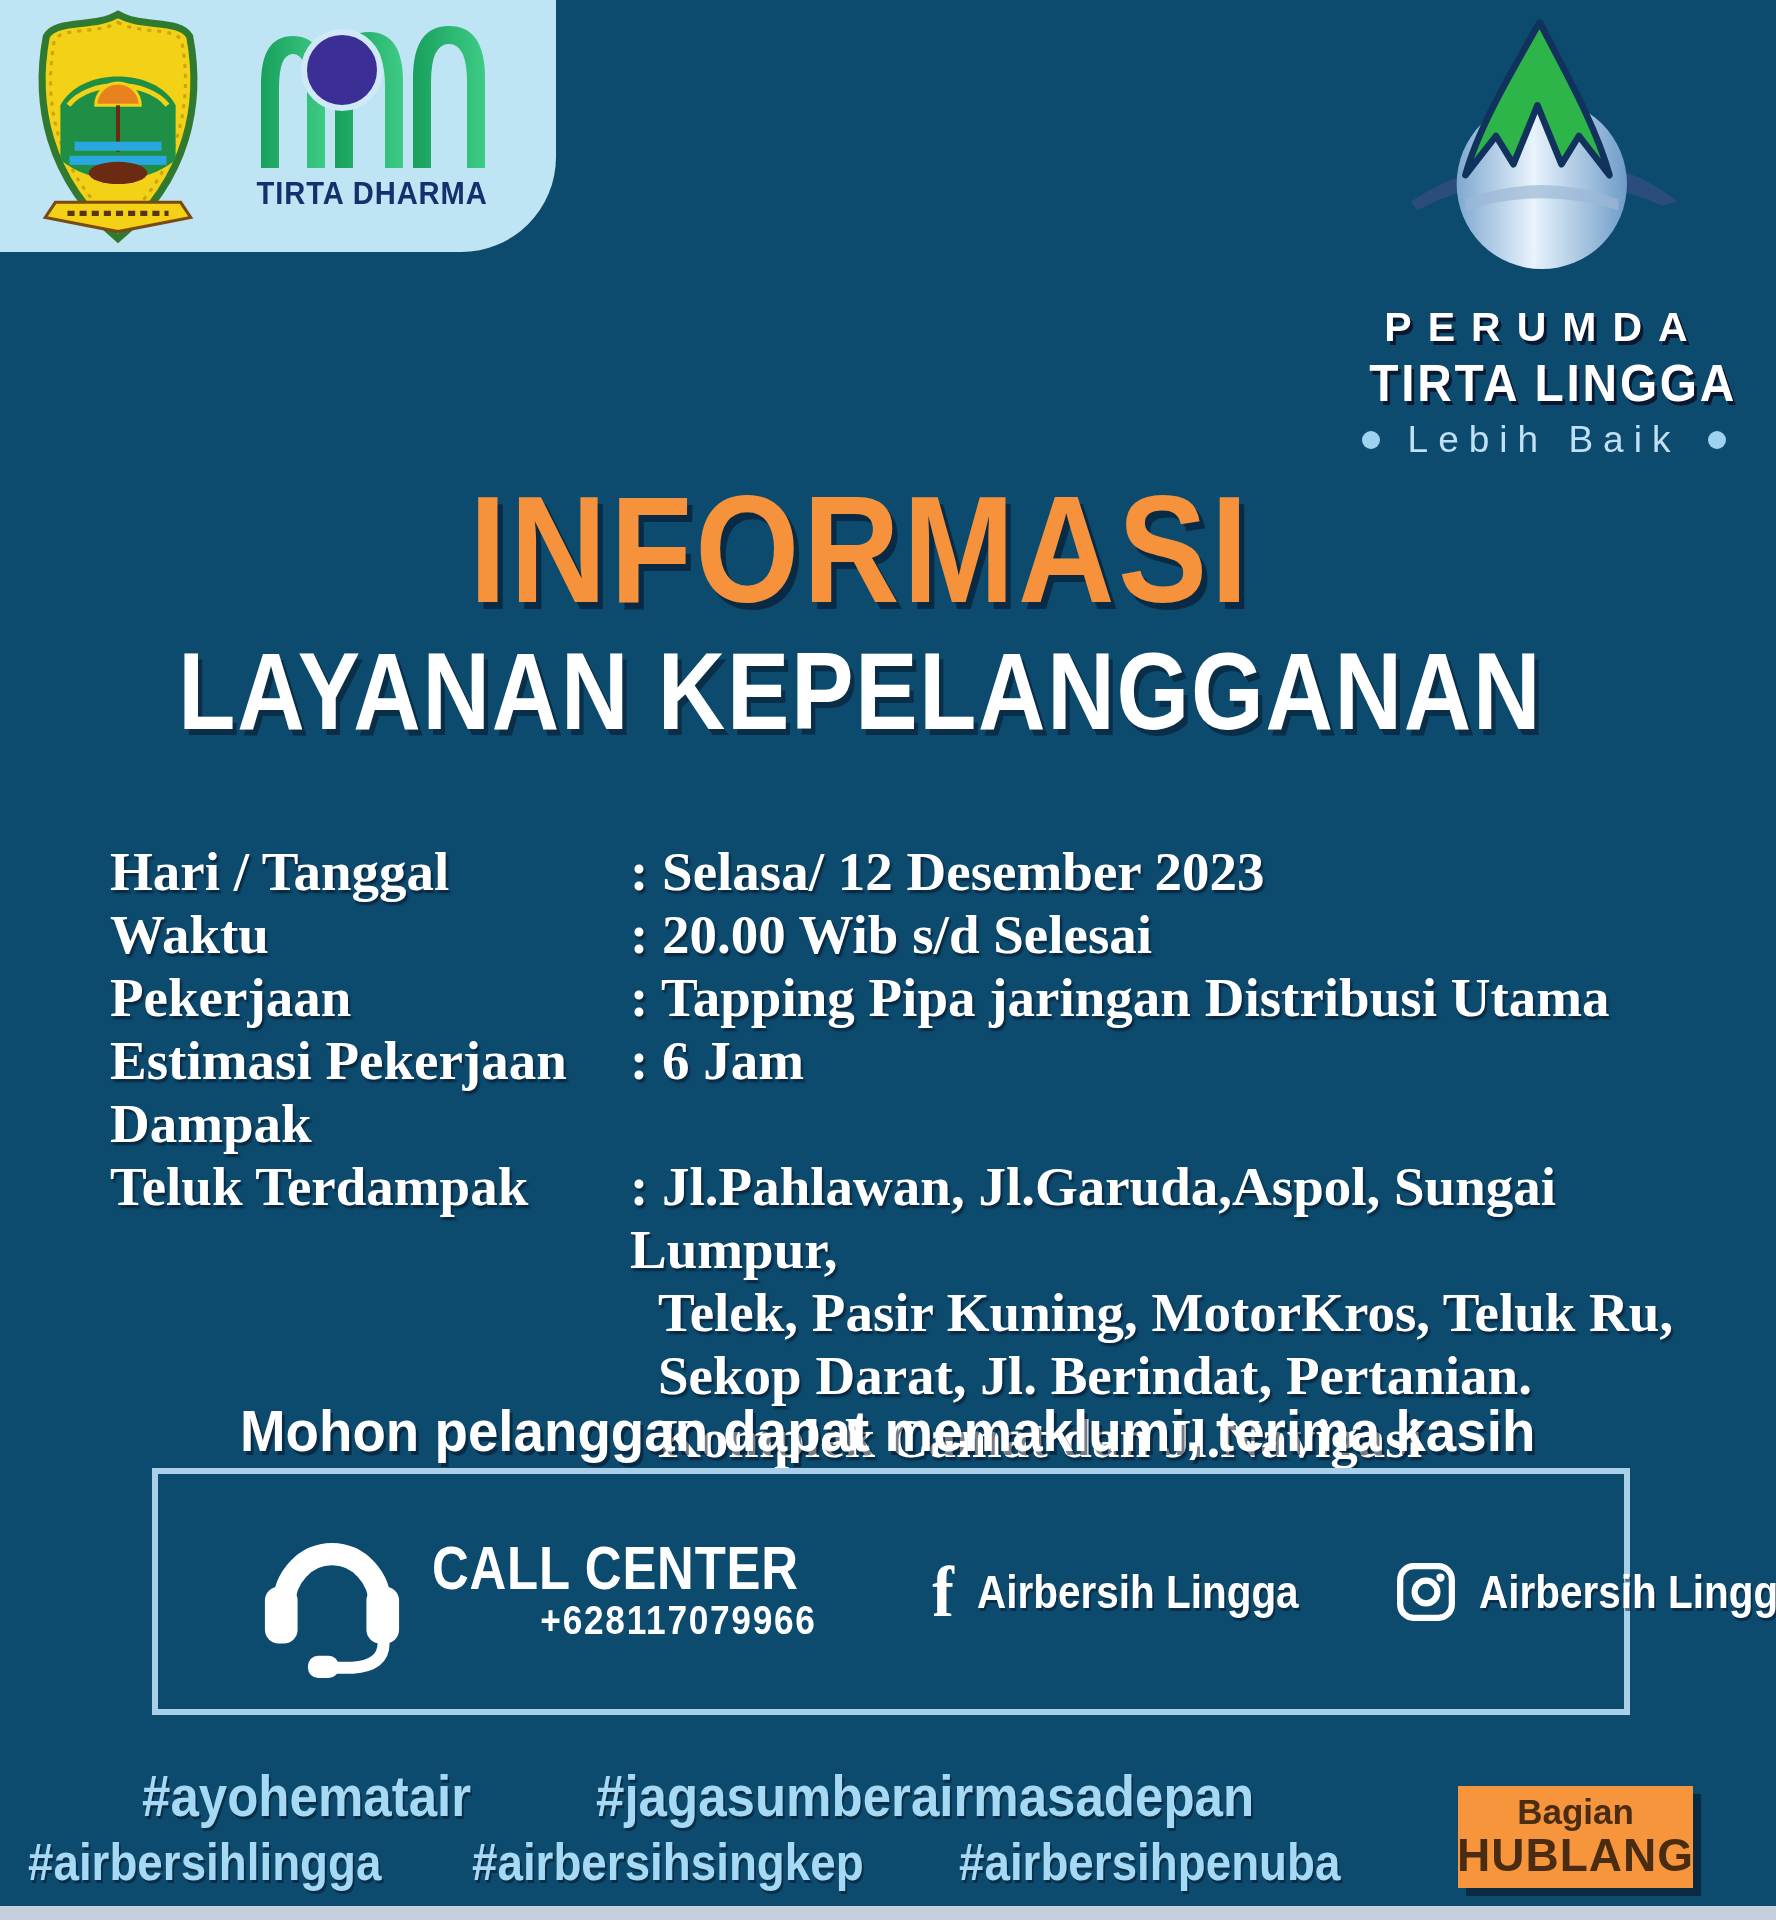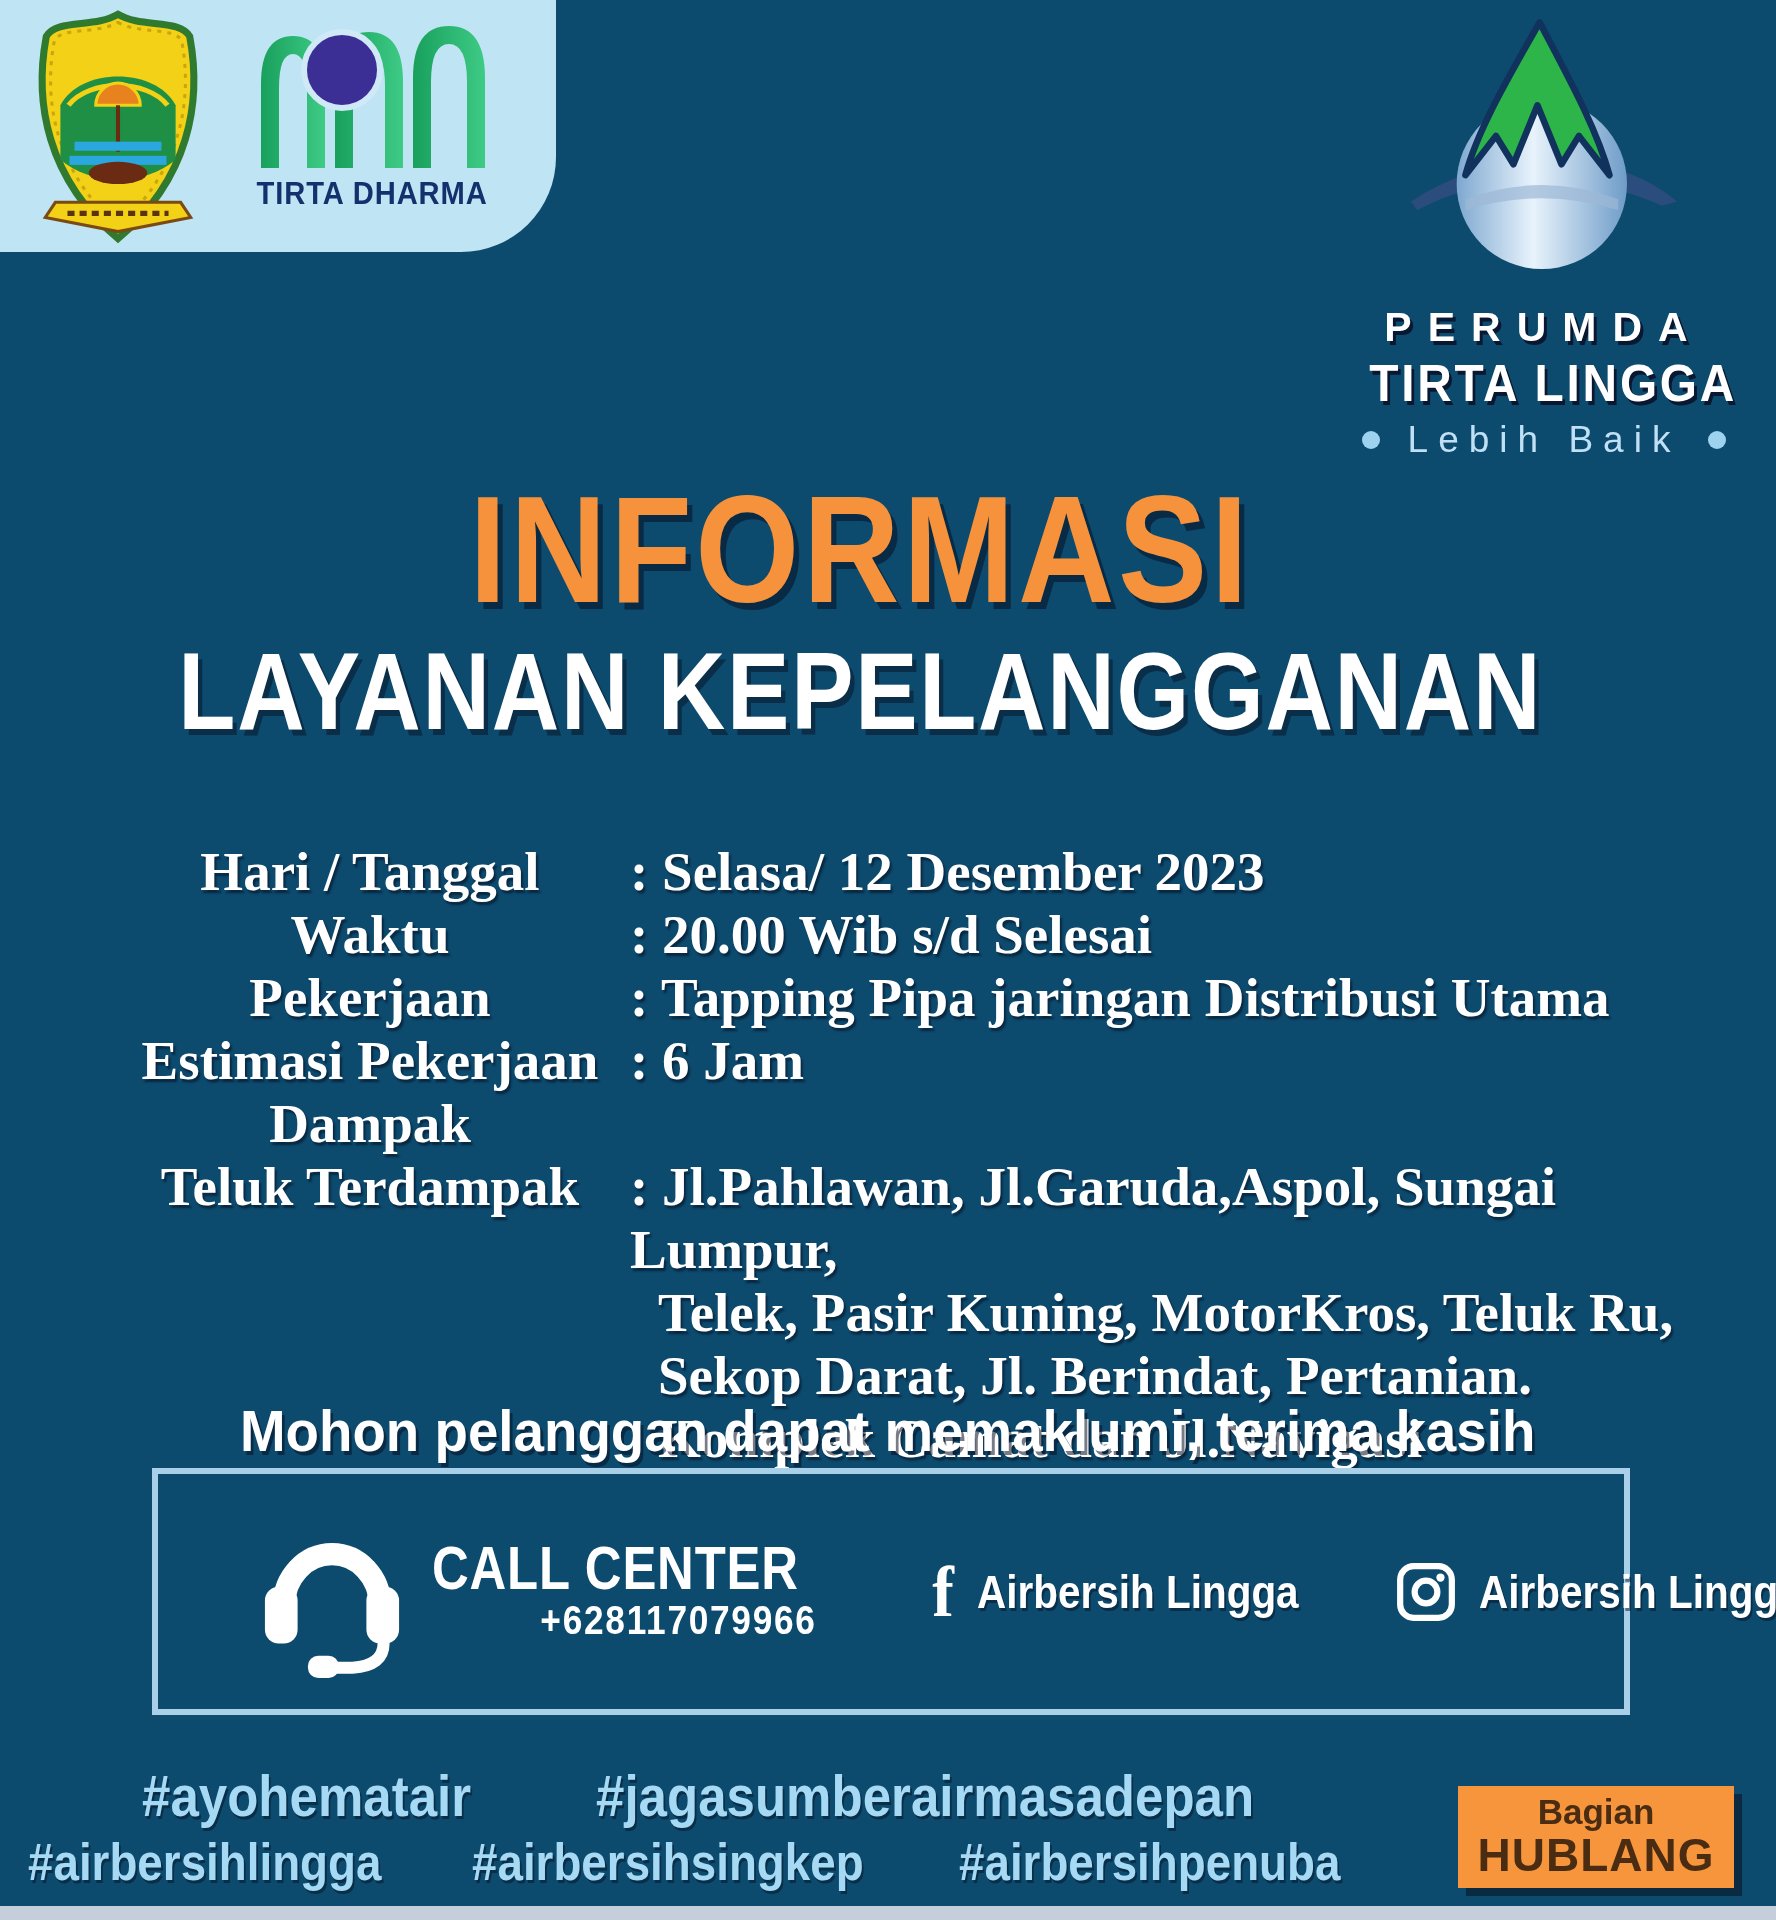--- a/index.html
+++ b/index.html
@@ -51,21 +51,21 @@
     letter-spacing:2px;transform:scaleX(.85);white-space:nowrap;
     text-shadow:5px 6px 0 rgba(8,16,34,.5);margin-top:-10px;
   }
   
   .details{
     position:absolute;left:110px;top:840px;width:1580px;
     font-family:"Liberation Serif",serif;font-weight:bold;color:#fff;
     font-size:55px;line-height:63px;text-shadow:2px 3px 2px rgba(8,16,34,.6);
   }
   .drow{display:flex;align-items:flex-start;}
-  .dlabel{width:520px;flex:0 0 520px;text-align:center;}
+  .dlabel{width:520px;flex:0 0 520px;}
   .dval{flex:1;}
   .dval.with-colon::before,.vline.first::before{content:": ";}
   .vline.cont{padding-left:28px;}
   
   .note{
     position:absolute;left:0;top:1398px;width:1776px;text-align:center;
     color:#fff;font-weight:bold;font-size:57px;
     text-shadow:3px 4px 0 rgba(8,16,34,.55);
   }
   .note span{display:inline-block;transform:scaleX(.96);}
@@ -100,21 +100,21 @@
   
   .tags1,.tags2{
     position:absolute;display:flex;color:#a6d9f3;font-weight:bold;
     white-space:nowrap;text-shadow:2px 3px 0 rgba(8,16,34,.5);
   }
   .tags1{left:142px;top:1762px;font-size:58px;gap:80px;}
   .tags2{left:28px;top:1832px;font-size:52px;gap:42px;justify-content:space-between;}
   .tags1 span,.tags2 span{display:inline-block;transform:scaleX(.88);transform-origin:left;}
   
   .badge{
-    position:absolute;left:1458px;top:1786px;width:276px;height:102px;
+    position:absolute;left:1458px;top:1786px;width:235px;height:102px;
     background:#F6953C;box-shadow:8px 8px 0 rgba(10,16,30,.55);
     display:flex;flex-direction:column;align-items:center;justify-content:center;
     color:#4a2c12;font-weight:bold;line-height:1.05;
   }
   .badge .b1{font-size:35px;}
   .badge .b2{font-size:46px;letter-spacing:1px;}
   
   .bottom-strip{
     position:absolute;left:0;bottom:0;width:1776px;height:14px;background:#c4cfdb;
   }

